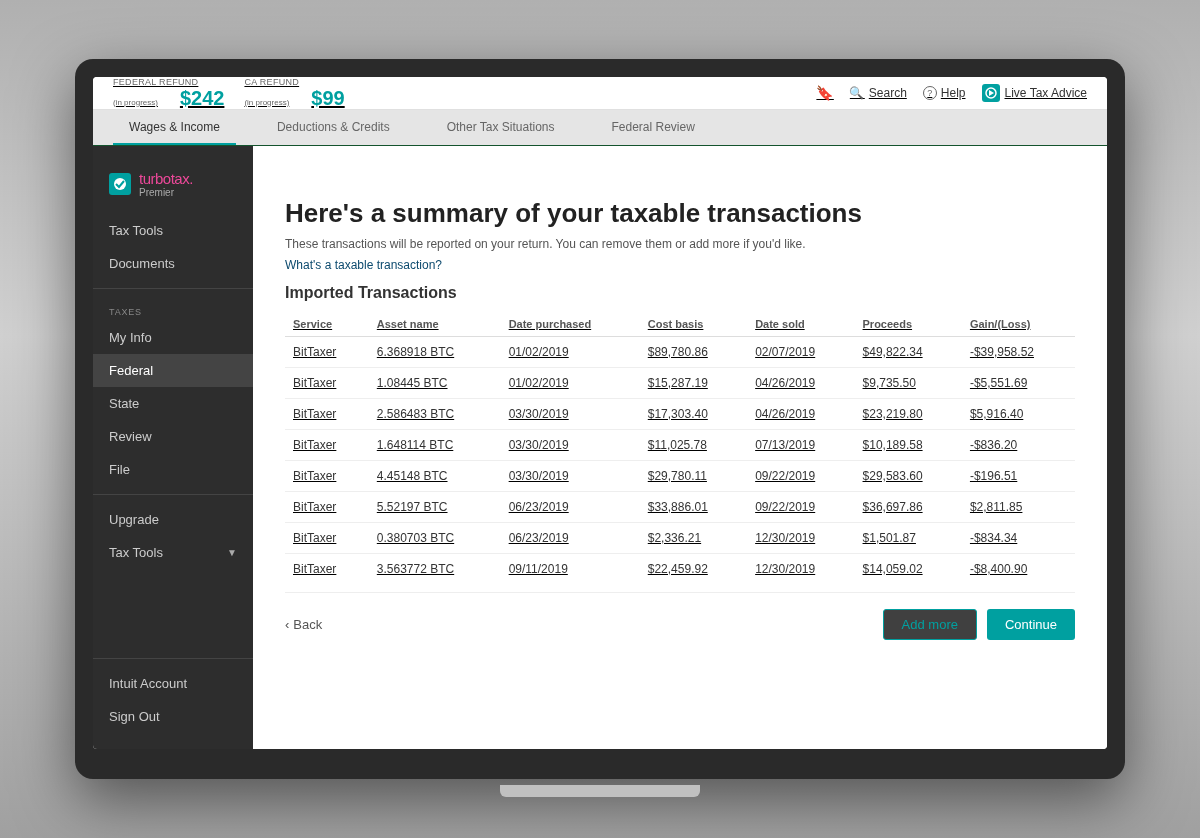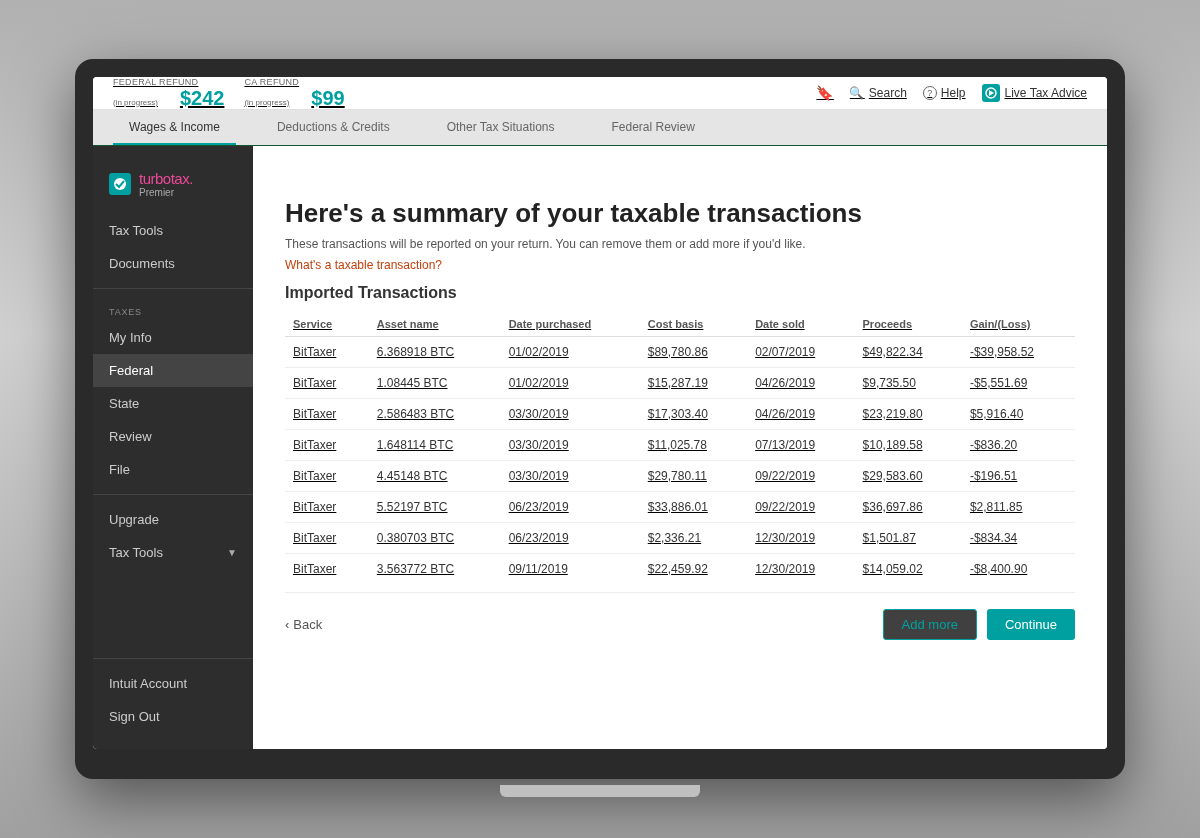--- a/index.html
+++ b/index.html
@@ -249,21 +249,21 @@
     }
 
     .page-subtitle {
       font-size: 12px;
       color: #555;
       margin-bottom: 4px;
     }
 
     .page-link {
       font-size: 12px;
-      color: #c2410c;
+      color: #0c4a6e;
       text-decoration: none;
       cursor: pointer;
       margin-bottom: 12px;
       display: inline-block;
     }
 
     .section-title {
       font-size: 16px;
       font-weight: 600;
       color: #333;

